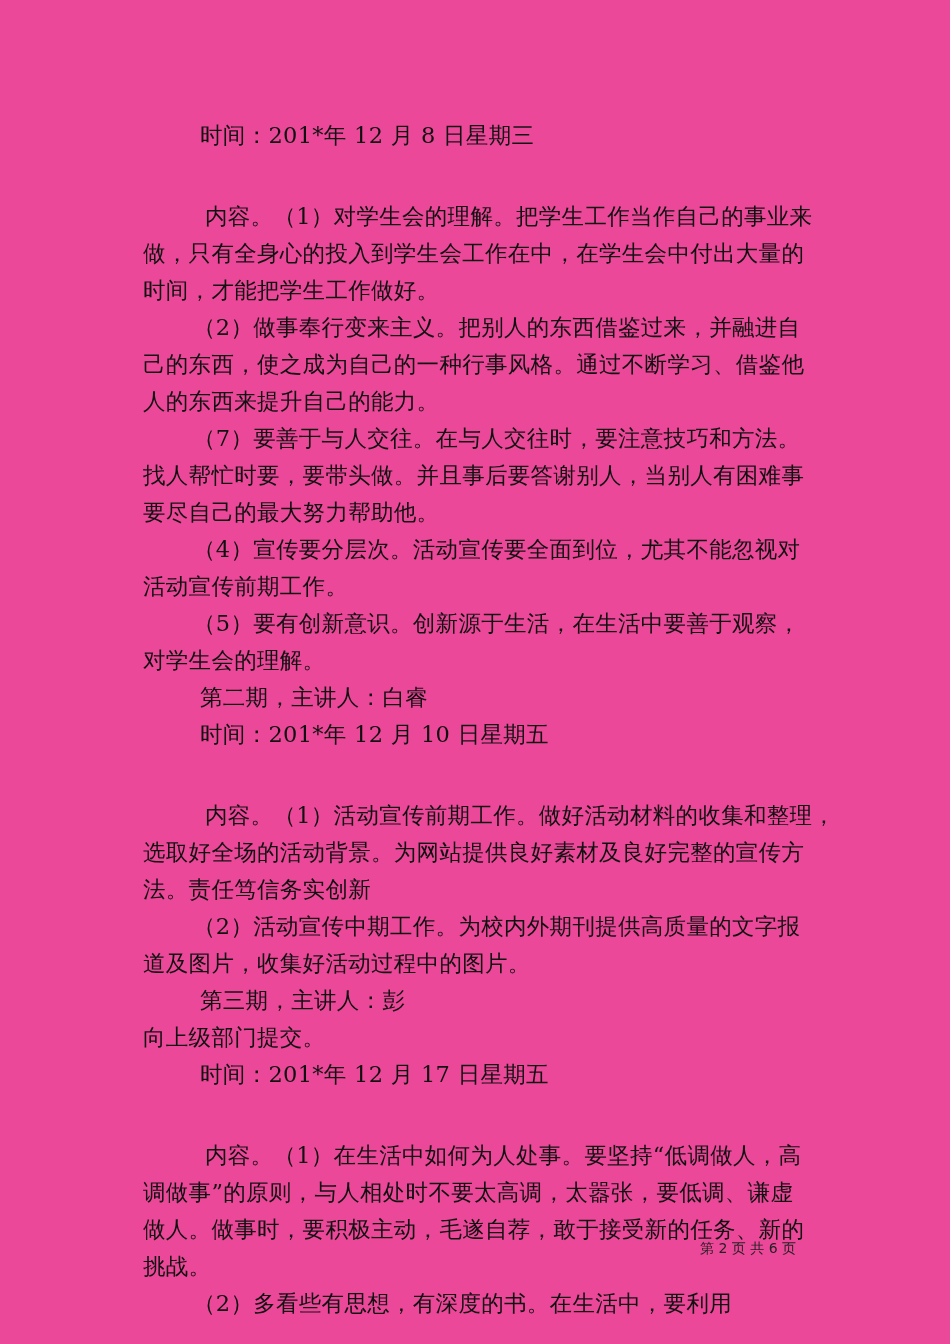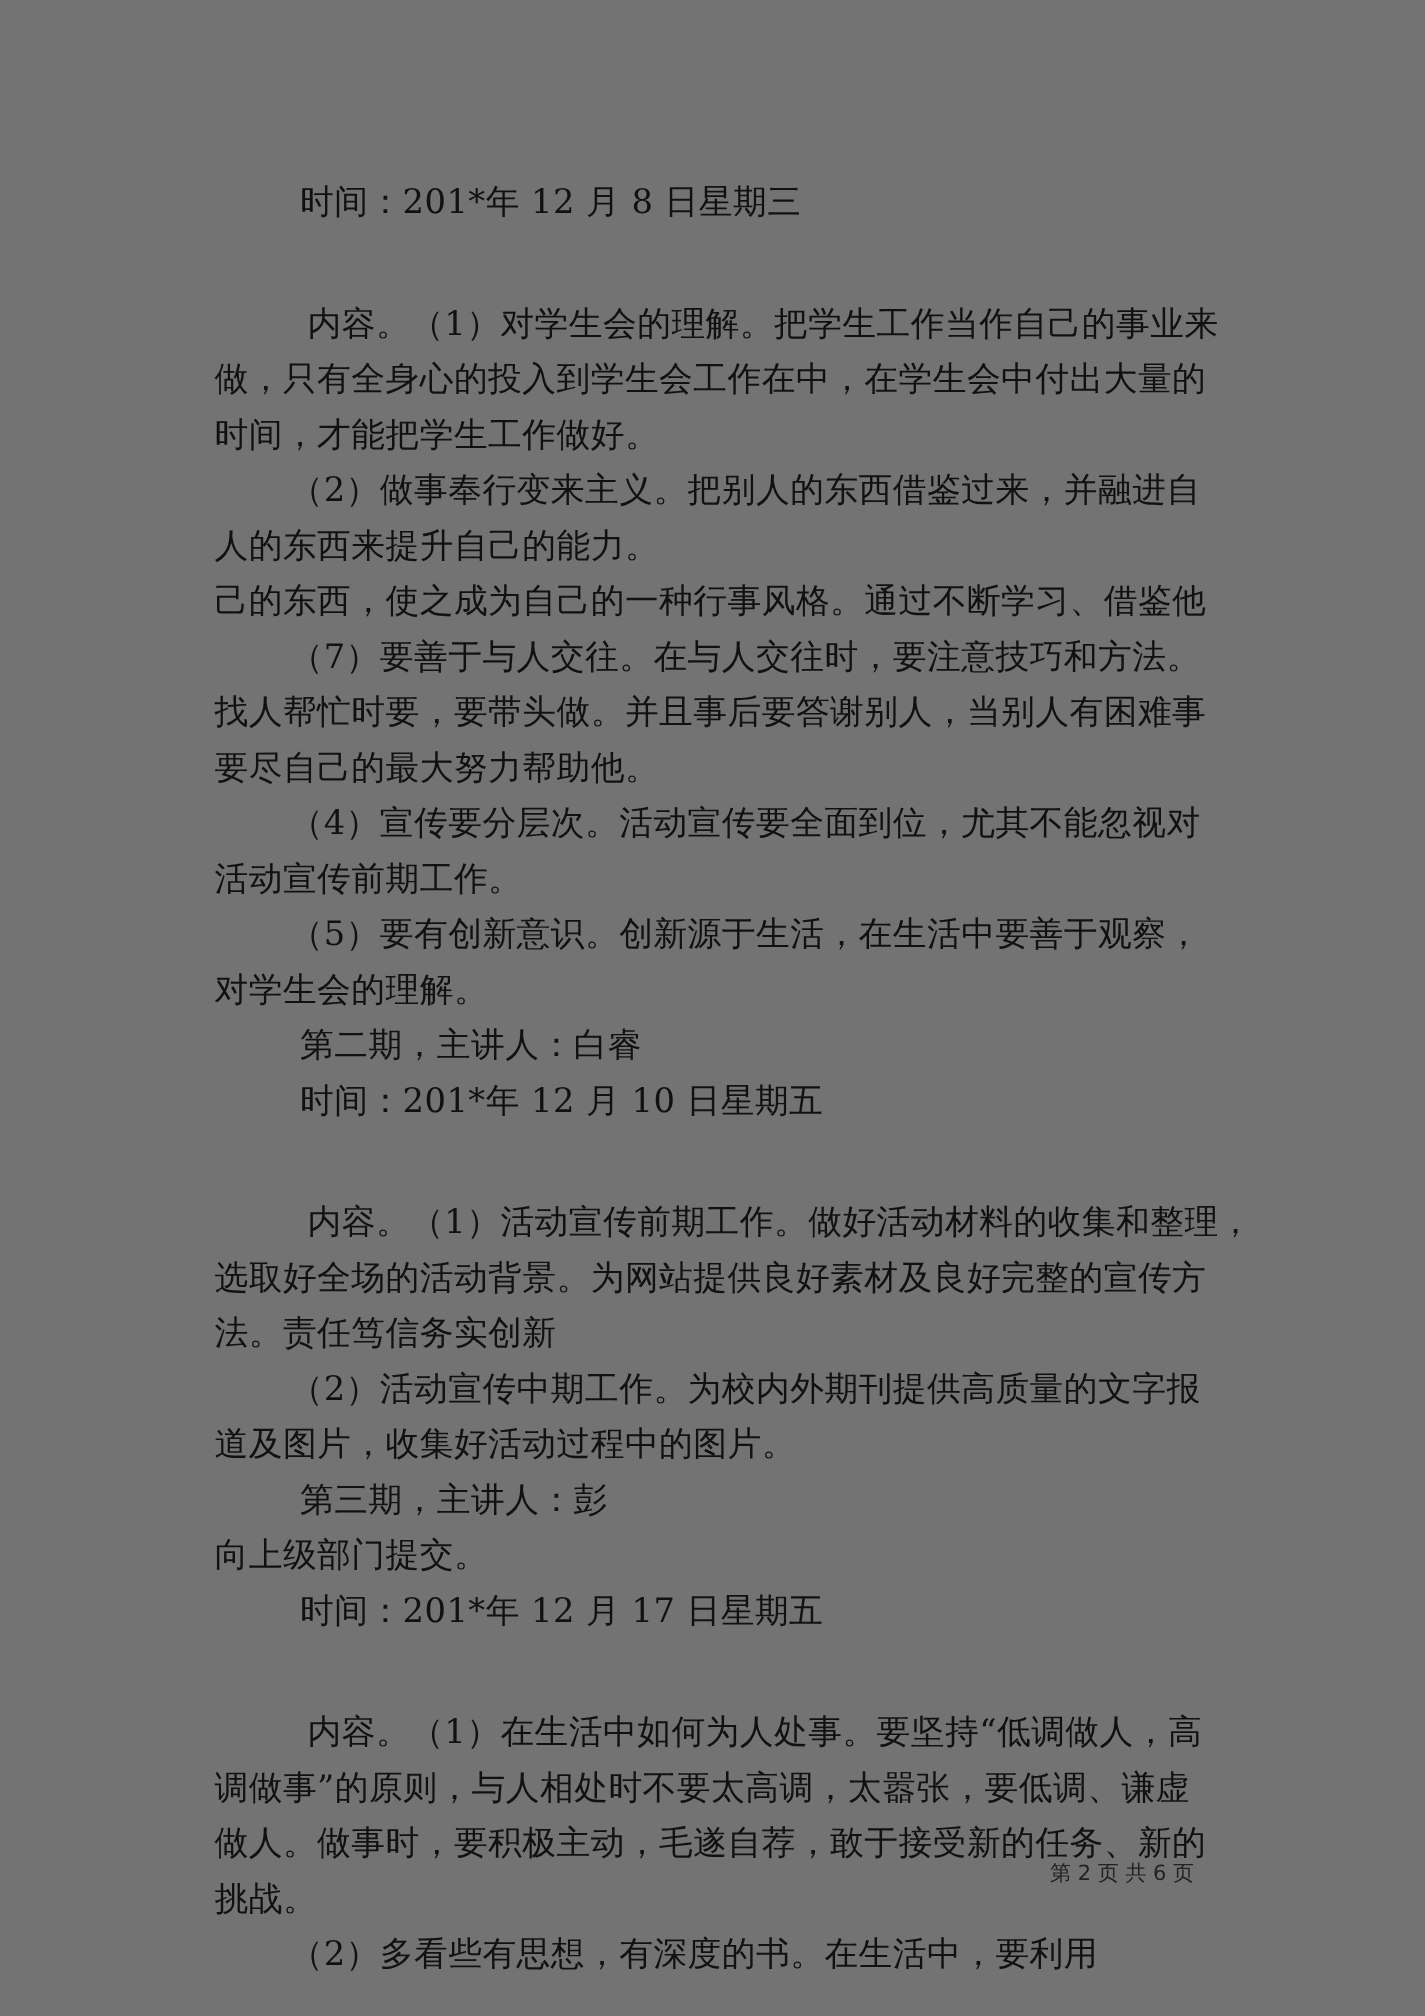--- a/index.html
+++ b/index.html
@@ -1,39 +1,39 @@
 <!DOCTYPE html>
 <html><head>
 <meta charset="utf-8">
 <style>
   html, body { margin: 0; padding: 0; background: #ffffff; }
   body { width: 950px; height: 1344px; position: relative; overflow: hidden;
          font-family: "DejaVu Serif", "Liberation Serif", serif; color: #111; }
-  .page { position: absolute; left: 0; top: 0; width: 950px; height: 1344px; background: #737373; }
+  .page { position: absolute; left: 0; top: 0; width: 950px; height: 1344px; background: #ec4899; }
   .content { position: absolute; left: 143px; top: 117px; width: 668px; }
   .line { height: 37px; line-height: 37px; font-size: 22.5px; white-space: nowrap;
           letter-spacing: 0.3px; }
   .ind-a { padding-left: 57px; }
   .ind-b { padding-left: 62px; margin-top: 44px; }
   .ind-c { padding-left: 50px; }
   .footer { position: absolute; left: 700px; top: 1240px; font-size: 14px;
             font-family: "DejaVu Sans", "Liberation Sans", sans-serif; color: #222; white-space: nowrap; text-align: center; }
 </style>
 </head>
 <body>
 
 <div class="page">
   <div class="content">
     <div class="line ind-a">时间：201*年 12 月 8 日星期三</div>
     <div class="line ind-b">内容。（1）对学生会的理解。把学生工作当作自己的事业来</div>
     <div class="line">做，只有全身心的投入到学生会工作在中，在学生会中付出大量的</div>
     <div class="line">时间，才能把学生工作做好。</div>
     <div class="line ind-c">（2）做事奉行变来主义。把别人的东西借鉴过来，并融进自</div>
+    <div class="line">己的东西，使之成为自己的一种行事风格。通过不断学习、借鉴他</div>
     <div class="line">人的东西来提升自己的能力。</div>
-    <div class="line">己的东西，使之成为自己的一种行事风格。通过不断学习、借鉴他</div>
     <div class="line ind-c">（7）要善于与人交往。在与人交往时，要注意技巧和方法。</div>
     <div class="line">找人帮忙时要，要带头做。并且事后要答谢别人，当别人有困难事</div>
     <div class="line">要尽自己的最大努力帮助他。</div>
     <div class="line ind-c">（4）宣传要分层次。活动宣传要全面到位，尤其不能忽视对</div>
     <div class="line">活动宣传前期工作。</div>
     <div class="line ind-c">（5）要有创新意识。创新源于生活，在生活中要善于观察，</div>
     <div class="line">对学生会的理解。</div>
     <div class="line ind-a">第二期，主讲人：白睿</div>
     <div class="line ind-a">时间：201*年 12 月 10 日星期五</div>
     <div class="line ind-b">内容。（1）活动宣传前期工作。做好活动材料的收集和整理，</div>

